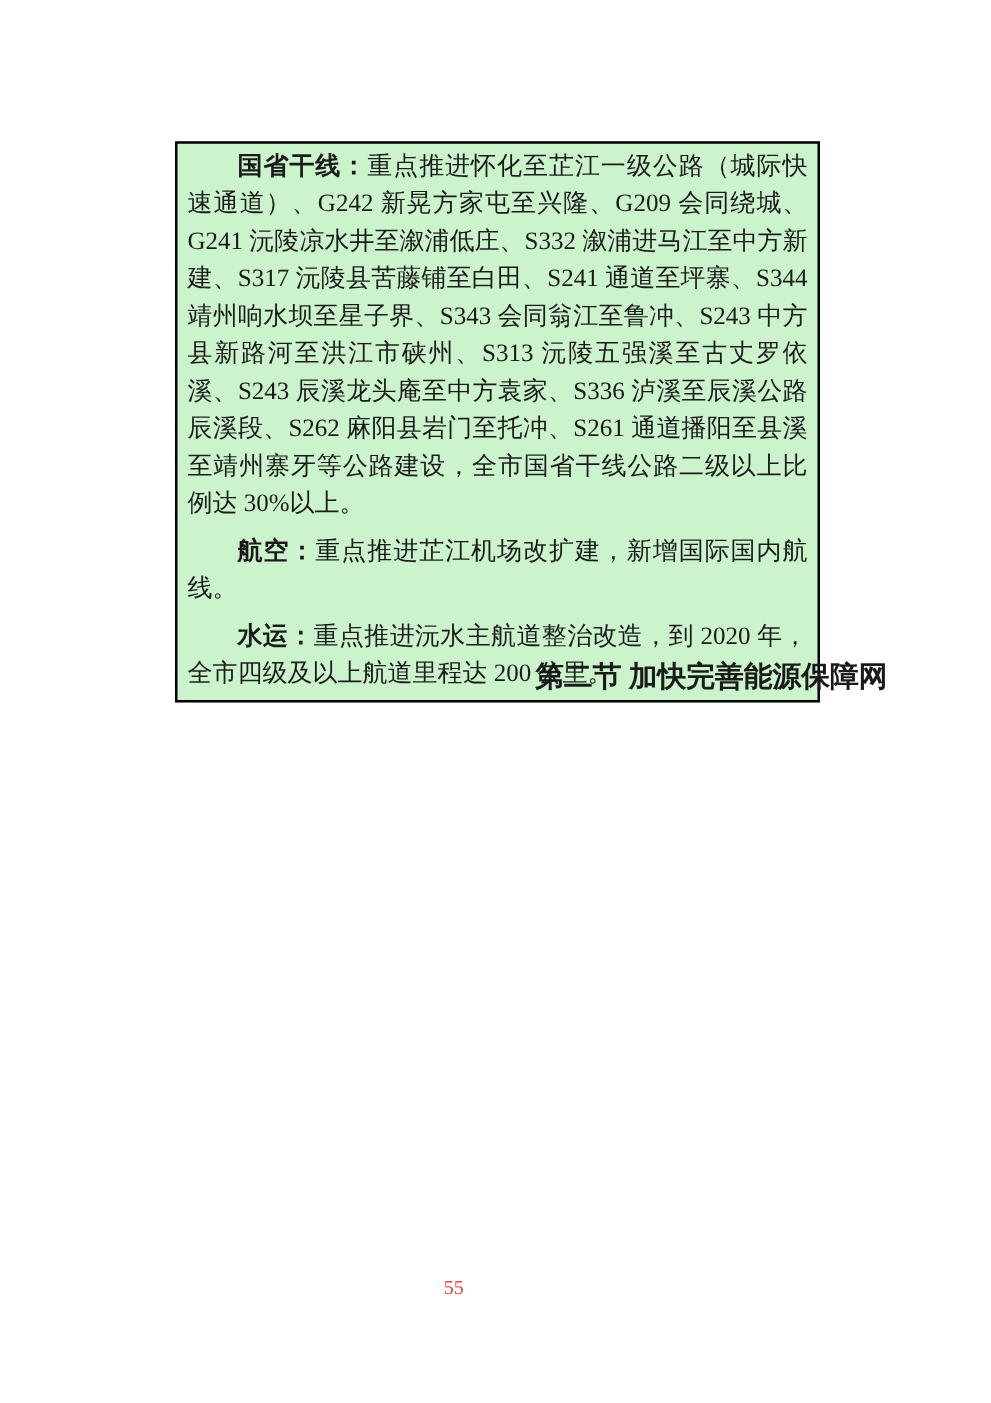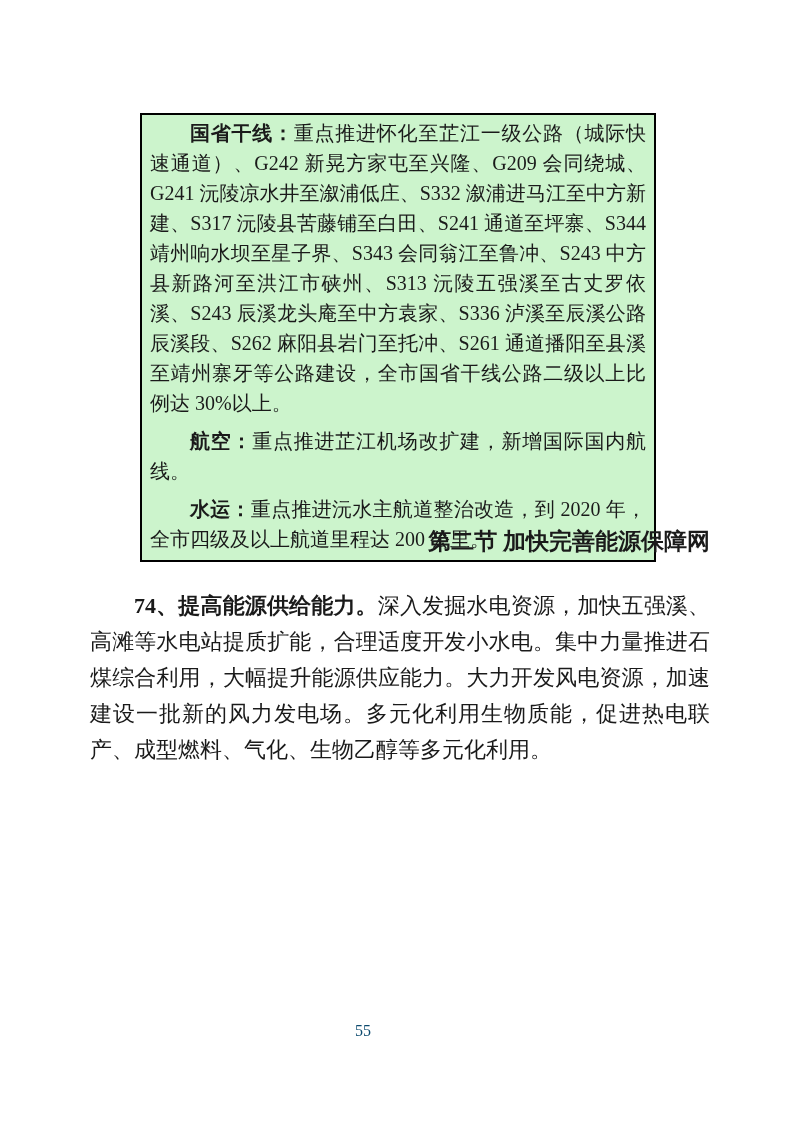--- a/index.html
+++ b/index.html
@@ -52,34 +52,33 @@
     text-indent: 2em;
   }
   .body-para.first { margin-top: 33px; }
   .page-number {
     position: absolute;
     left: 0;
     right: 0;
     top: 1022px;
     text-align: center;
     font-size: 16px;
-    color: #0c4a6e;
+    color: #ef4444;
   }
 </style>
 </head>
 <body>
 
 <div class="page">
 
   <div class="highlight-box">
     <p><span class="bold">国省干线：</span><span>重点推进怀化至芷江一级公路（城际快速通道）、G242 新晃方家屯至兴隆、G209 会同绕城、G241 沅陵凉水井至溆浦低庄、S332 溆浦进马江至中方新建、S317 沅陵县苦藤铺至白田、S241 通道至坪寨、S344 靖州响水坝至星子界、S343 会同翁江至鲁冲、S243 中方县新路河至洪江市硖州、S313 沅陵五强溪至古丈罗依溪、S243 辰溪龙头庵至中方袁家、S336 泸溪至辰溪公路辰溪段、S262 麻阳县岩门至托冲、S261 通道播阳至县溪至靖州寨牙等公路建设，全市国省干线公路二级以上比例达 30%以上。</span></p>
     <p><span class="bold">航空：</span><span>重点推进芷江机场改扩建，新增国际国内航线。</span></p>
     <p><span class="bold">水运：</span><span>重点推进沅水主航道整治改造，到 2020 年，全市四级及以上航道里程达 200 公里。</span></p>
   </div>
 
   <div class="content">
     <h2 class="section-heading">第二节 加快完善能源保障网</h2>
-    <p class="body-para first"><span class="bold">74、提高能源供给能力。</span><span>深入发掘水电资源，加快五强溪、高滩等水电站提质扩能，合理适度开发小水电。集中力量推进石煤综合利用，大幅提升能源供应能力。大力开发风电资源，加速建设一批新的风力发电场。多元化利用生物质能，促进热电联产、成型燃料、气化、生物乙醇等多元化利用。</span></p>
   </div>
 
   <div class="page-number">55</div>
 
 </div>
 
 </body></html>

